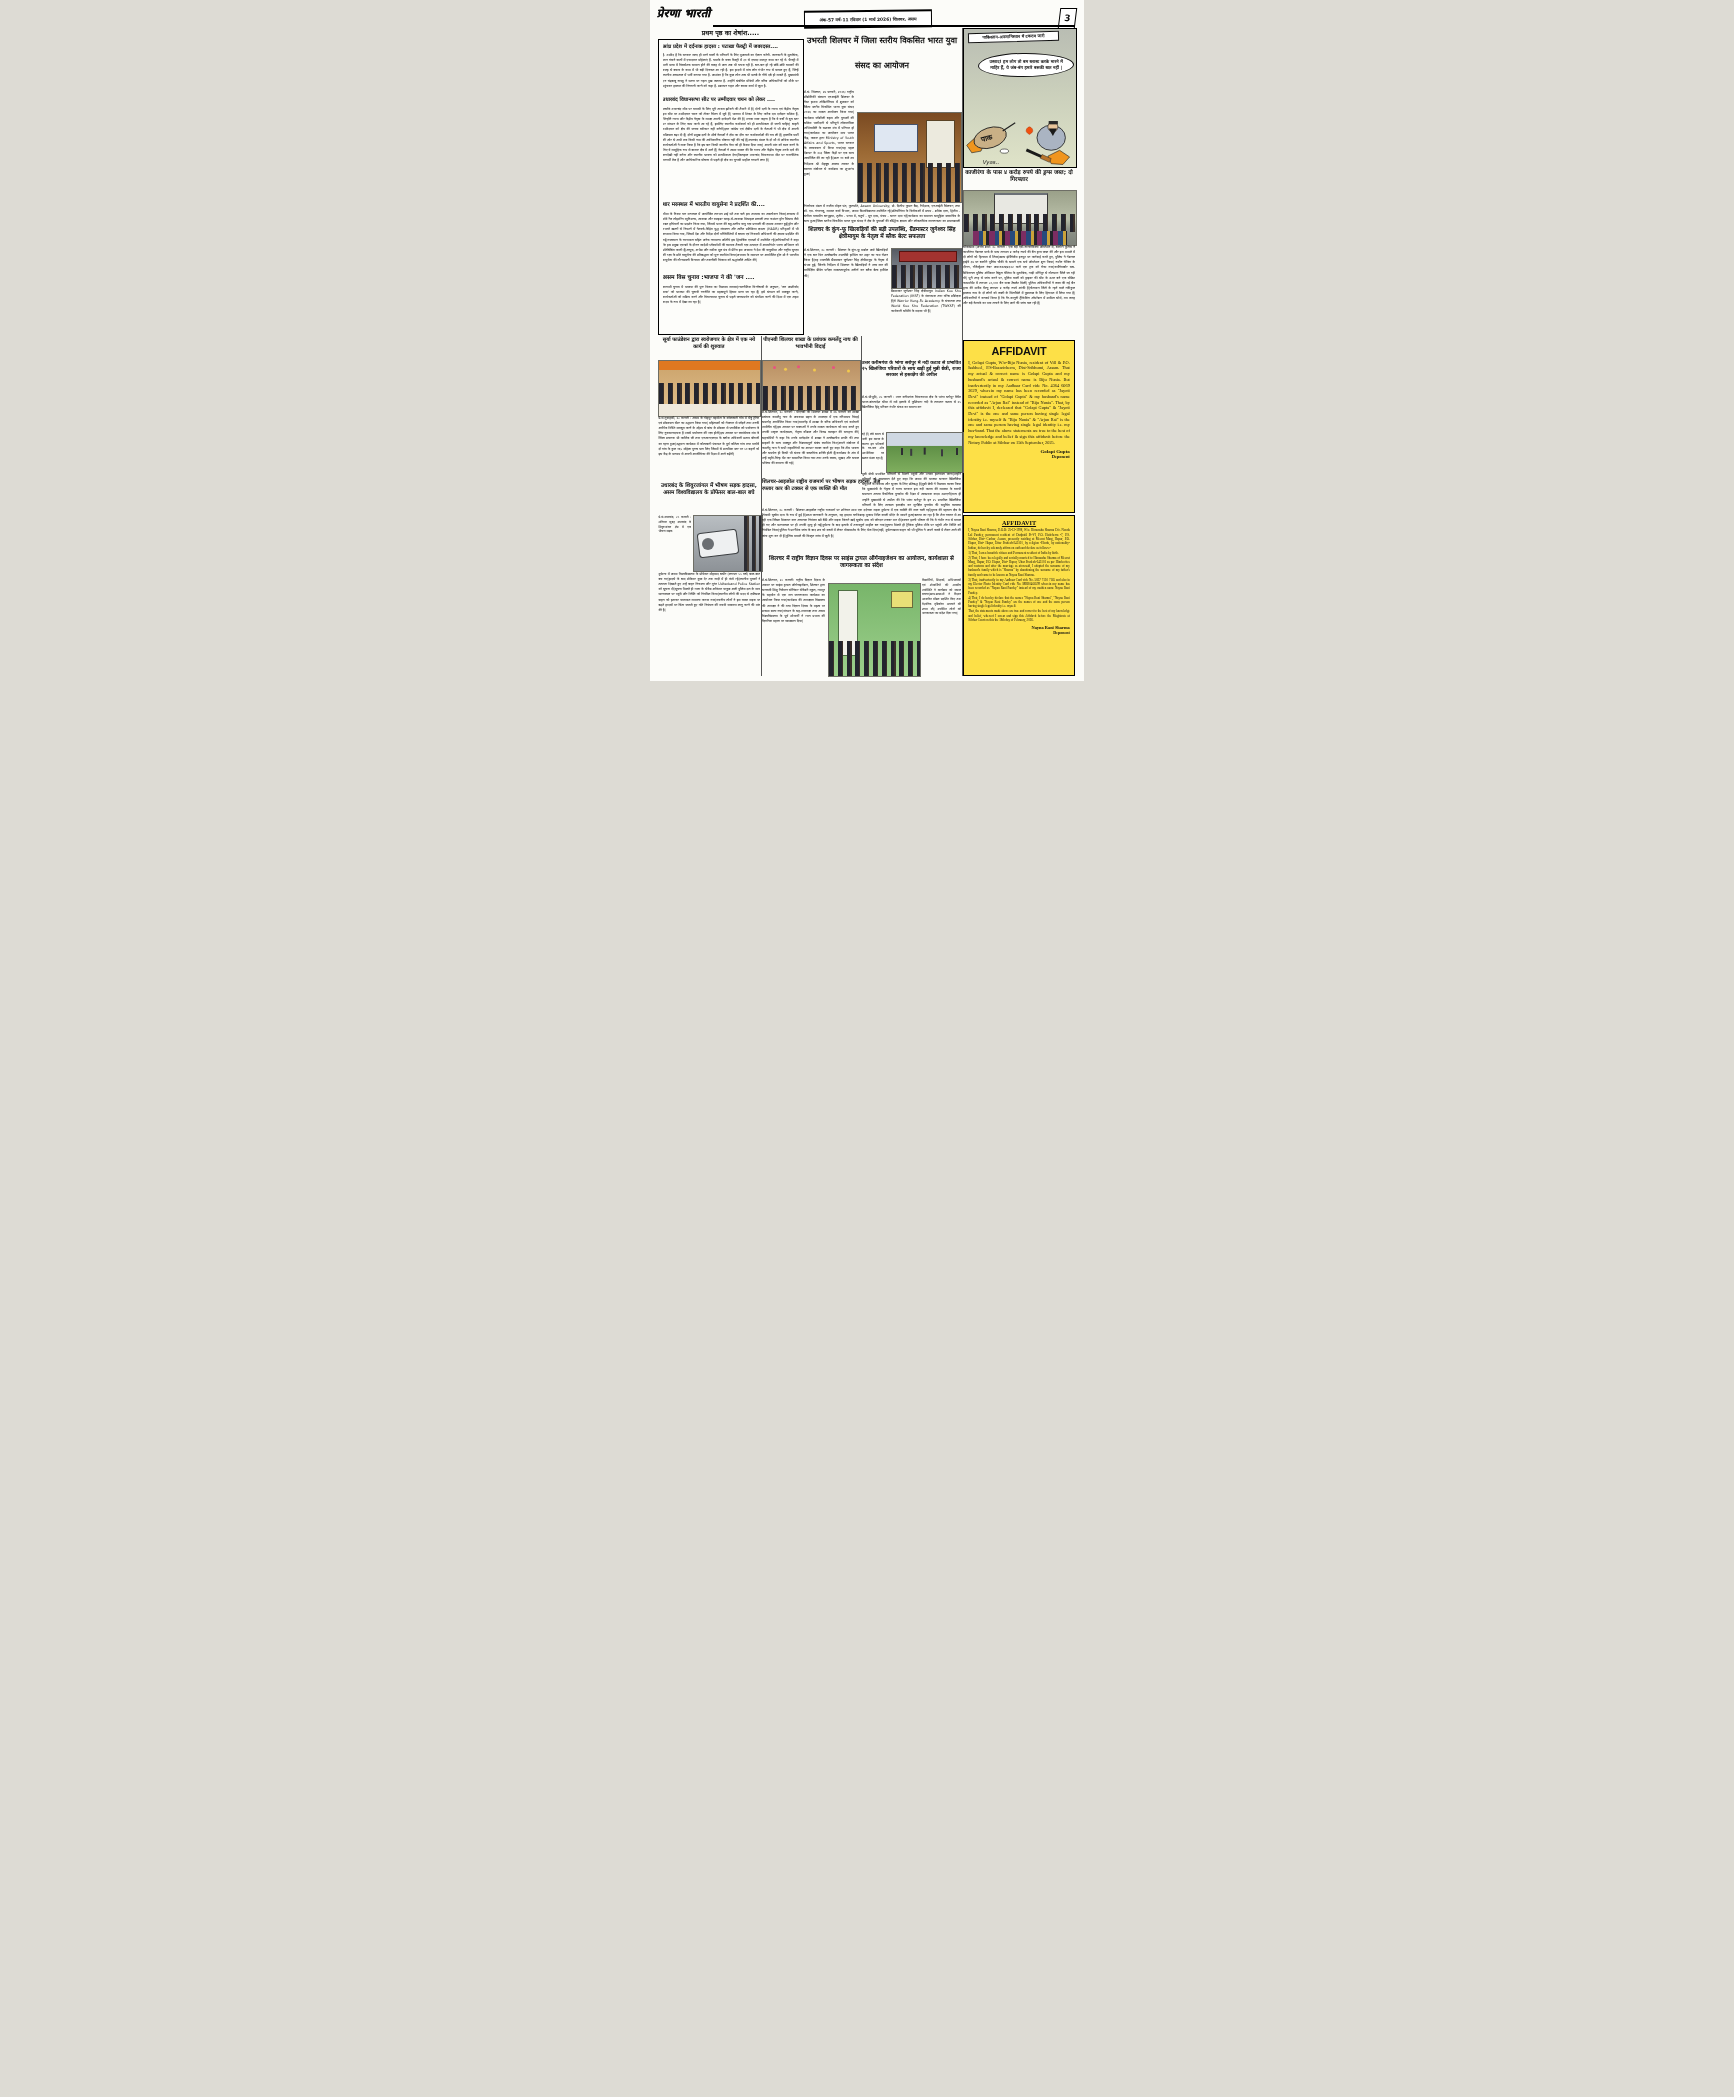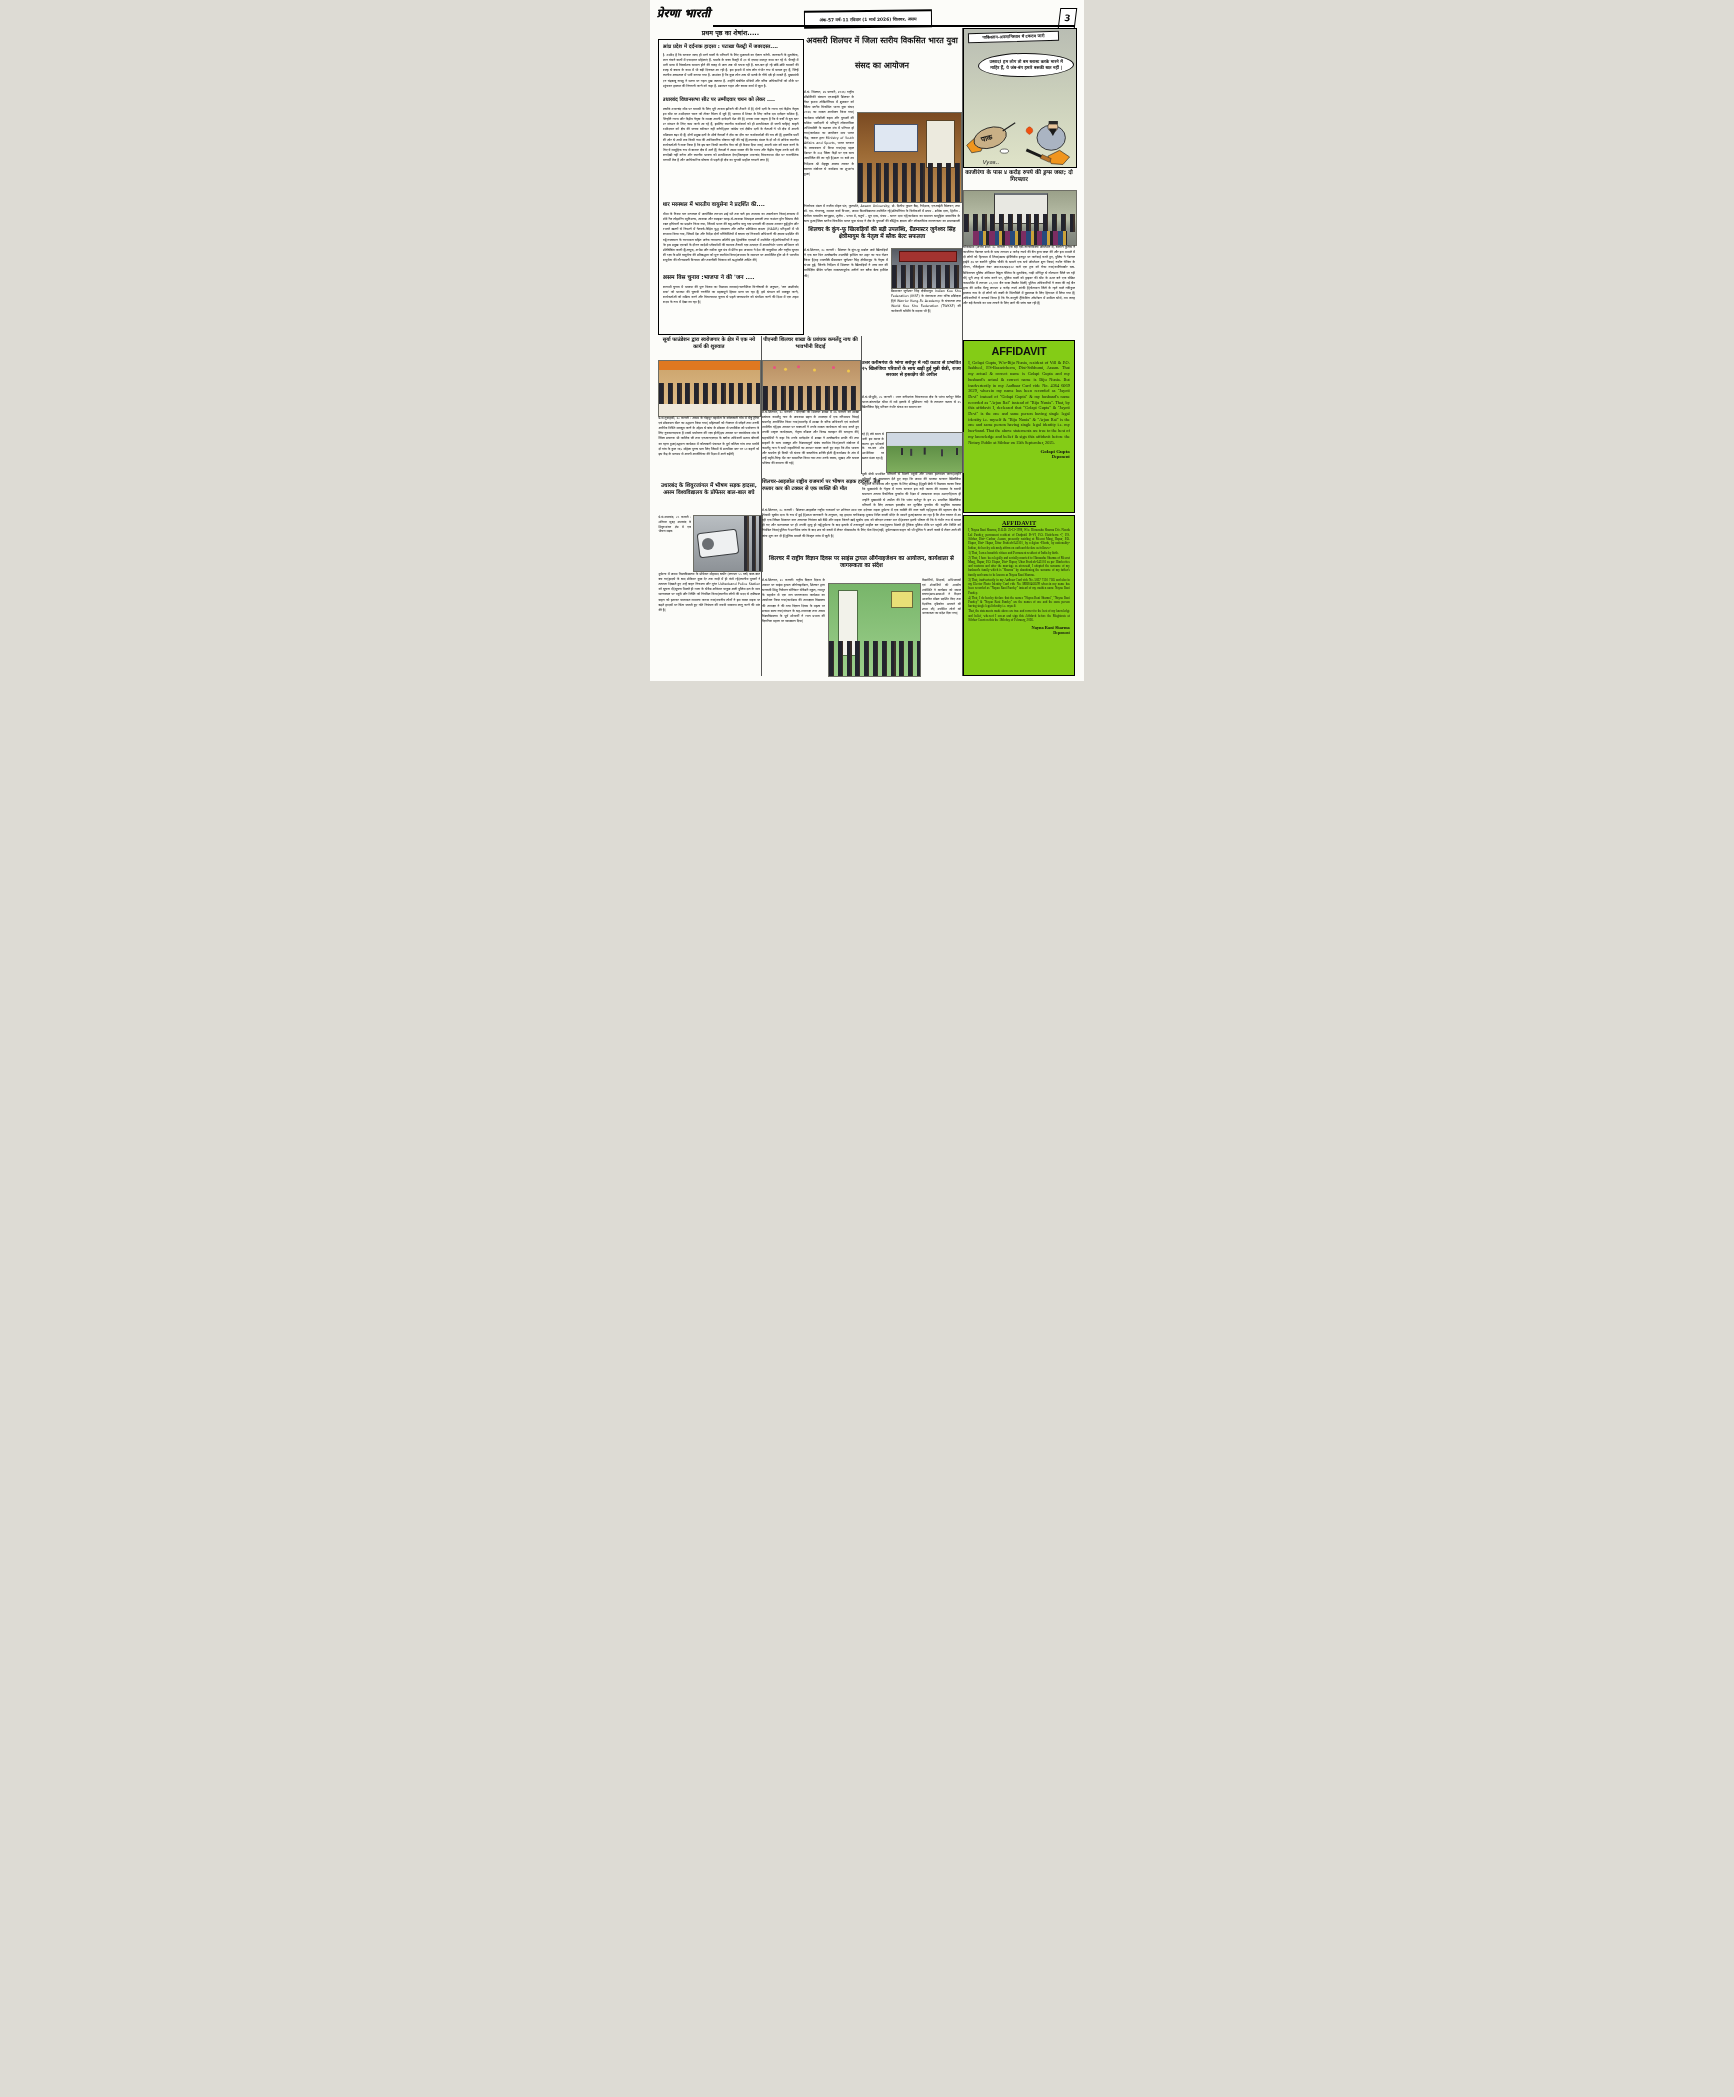--- a/index.html
+++ b/index.html
@@ -55,21 +55,21 @@
   
   .cartoon{left:313px;top:28px;width:112px;height:138px;border:1px solid #000;
      background:linear-gradient(180deg,#b9bdb3 0%,#cacfbb 45%,#dfe3c8 100%);overflow:hidden;}
   .car-cap{position:absolute;left:4.2px;top:2.5px;width:84px;background:#fff;border:0.8px solid #111;
      transform:rotate(-1.6deg);padding:1.3px 2.5px;font-size:4.2px;font-weight:800;text-align:center;line-height:1.3;}
   .car-bub{position:absolute;left:14.3px;top:23.5px;width:82px;background:#fff;border:1px solid #111;
      border-radius:48% 52% 55% 45% / 55% 48% 52% 45%;padding:5px 5.9px;font-size:4.4px;font-weight:800;
      text-align:center;line-height:1.45;}
   .car-art{position:absolute;left:0;bottom:0;}
   
-  .aff{border:1px solid #000;background:#84cc16;padding:3.4px 4.2px;box-sizing:border-box;
+  .aff{border:1px solid #000;background:#fde047;padding:3.4px 4.2px;box-sizing:border-box;
      font-family:"Liberation Serif","DejaVu Serif",serif;}
   .aff1-title{font-family:"Liberation Sans",sans-serif;font-weight:800;font-size:11px;text-align:center;letter-spacing:-0.2px;margin:0.8px 0 2.5px;}
   .aff1-body{font-size:4.3px;line-height:1.33;text-align:justify;}
   .aff-sig{text-align:right;font-weight:700;font-size:5px;margin-top:3.4px;}
   .aff-role{text-align:right;font-weight:700;font-size:4.4px;}
   .aff2-title{font-weight:700;font-size:6.3px;text-align:center;text-decoration:underline;margin:0 0 2.1px;}
   .aff2-body{font-size:3.1px;line-height:1.38;text-align:justify;}
   .aff2-body p{margin:0 0 0.8px;}
 </style>
 </head>
@@ -86,21 +86,21 @@
   <div class="abs left-box"></div>
   <div class="abs head head1l" style="left:12.6px;top:43px;width:136px;height:8px;font-size:5.2px;text-align:left;">आंध्र प्रदेश में दर्दनाक हादसा : पटाखा फैक्ट्री में जबरदस्त....</div>
   <div class="abs body-txt" style="left:12.6px;top:53px;width:136px;height:41px;">है. उम्मीद है कि सरकार जल्द ही मरने वालों के परिवारों के लिए मुआवजे का ऐलान करेगी. जानकारी के मुताबिक, जान गंवाने वालों में ज़्यादातर महिलाएं हैं. धमाके के वक्त फैक्ट्री में ३० से ज़्यादा मजदूर काम कर रहे थे. फैक्ट्री में भारी मात्रा में विस्फोटक सामान होने की वजह से आग अब भी धधक रही है. बार-बार हो रहे छोटे-छोटे धमाकों की वजह से बचाव के काम में भी बड़ी दिक्कत आ रही है. इस हादसे में पांच लोग गंभीर रूप से घायल हुए हैं, जिन्हें स्थानीय अस्पताल में भर्ती कराया गया है. आशंका है कि कुछ लोग अब भी मलबे के नीचे दबे हो सकते हैं. मुख्यमंत्री एन चंद्रबाबू नायडू ने घटना पर गहरा दुख जताया है. उन्होंने संबंधित मंत्रियों और वरिष्ठ अधिकारियों को मौके पर पहुंचकर हालात की निगरानी करने को कहा है. प्रशासन राहत और बचाव कार्य में जुटा है.</div>
   <div class="abs head head1l" style="left:12.6px;top:96px;width:136px;height:8px;font-size:5.2px;text-align:left;">उधारबंद विधानसभा सीट पर उम्मीदवार चयन को लेकर ....</div>
   <div class="abs body-txt" style="left:12.6px;top:107px;width:136px;height:92px;">जबकि उधारबंद सीट पर वापसी के लिए पूरी ताकत झोंकने की तैयारी में है| दोनों दलों के राज्य एवं केंद्रीय नेतृत्व इस सीट पर उम्मीदवार चयन को लेकर चिंतन में जुटे हैं| भाजपा में टिकट के लिए करीब दस दावेदार सक्रिय हैं, जिन्होंने राज्य और केंद्रीय नेतृत्व के समक्ष अपनी दावेदारी पेश की है| उनका स्पष्ट कहना है कि वे वर्षों से बूथ स्तर पर संगठन के लिए काम करते आ रहे हैं, इसलिए स्थानीय कार्यकर्ता को ही प्राथमिकता दी जानी चाहिए| बाहरी उम्मीदवार को क्षेत्र की जनता स्वीकार नहीं करेगी|इधर कांग्रेस एवं क्षेत्रीय दलों के नेताओं ने भी क्षेत्र में अपनी सक्रियता बढ़ा दी है| दोनों प्रमुख दलों के शीर्ष नेताओं ने क्षेत्र का दौरा कर कार्यकर्ताओं की राय ली है| हालांकि पार्टी की ओर से अभी तक किसी नाम की आधिकारिक घोषणा नहीं की गई है|उधारबंद मंडल के दो सौ से अधिक स्थानीय कार्यकर्ताओं ने स्पष्ट किया है कि इस बार किसी स्थानीय नेता को ही टिकट दिया जाए| अपनी मांग को स्पष्ट करने के लिए वे सामूहिक रूप से बाजार क्षेत्र में उतरे हैं| नेताओं ने आशा व्यक्त की कि राज्य और केंद्रीय नेतृत्व उनके दावे की अनदेखी नहीं करेगा और स्थानीय भावना को प्राथमिकता देगा|फिलहाल उधारबंद विधानसभा सीट पर राजनीतिक सरगर्मी तेज है और आधिकारिक घोषणा से पहले ही क्षेत्र का चुनावी माहौल गरमाने लगा है|</div>
   <div class="abs head head1l" style="left:12.6px;top:201px;width:136px;height:8.4px;font-size:5.5px;text-align:left;">थार मरुस्थल में भारतीय वायुसेना ने प्रदर्शित की....</div>
   <div class="abs body-txt" style="left:12.6px;top:212px;width:136px;height:59px;">सीमा के निकट थार मरुस्थल में आयोजित लगभग ढाई घंटे तक चले इस अभ्यास का अवलोकन किया|अभ्यास में शॉर्ट रेंज लोइटरिंग म्युनिशन्स, आकाश और स्पाइडर सतह-से-आकाश मिसाइल प्रणाली तथा काउंटर ड्रोन सिस्टम जैसे उन्नत हथियारों का प्रदर्शन किया गया, जिससे भारत की बहु-स्तरीय वायु रक्षा प्रणाली की क्षमता उजागर हुई|ड्रोन और उभरते खतरों से निपटने में नेटवर्क-केंद्रित युद्ध संचालन और त्वरित प्रतिक्रिया क्षमता (HADR) परिदृश्यों में भी अभ्यास किया गया, जिसमें देश और विदेश दोनों परिस्थितियों में बचाव एवं निकासी अभियानों की क्षमता प्रदर्शित की गई|राजस्थान के राज्यपाल सहित अनेक गणमान्य अतिथि इस द्विवार्षिक एयरशो में उपस्थित रहे|अधिकारियों ने कहा कि इस प्रमुख एयरशो के दौरान स्वदेशी प्लेटफॉर्मों की व्यापक तैनाती रक्षा उत्पादन में आत्मनिर्भर भारत अभियान को प्रतिबिंबित करती है|अचूक, अभेद्य और सटीक मूल मंत्र से प्रेरित इस अभ्यास ने देश की वायुसीमा और राष्ट्रीय सुरक्षा की रक्षा के प्रति वायुसेना की प्रतिबद्धता को पुनः स्थापित किया|अभ्यास के समापन पर आयोजित ड्रोन शो ने भारतीय वायुसेना की गौरवशाली विरासत और तकनीकी विकास को श्रद्धांजलि अर्पित की|</div>
   <div class="abs head head1l" style="left:12.6px;top:274px;width:136px;height:8.8px;font-size:5.9px;text-align:left;">असम विस चुनाव :भाजपा ने की 'जन ....</div>
   <div class="abs body-txt" style="left:12.6px;top:285px;width:136px;height:44px;">आगामी चुनाव में भाजपा की पुनः विजय का विश्वास जताया|राजनीतिक विश्लेषकों के अनुसार, 'जन आशीर्वाद यात्रा' को भाजपा की चुनावी रणनीति का महत्वपूर्ण हिस्सा माना जा रहा है| इसे संगठन को मजबूत करने, कार्यकर्ताओं को सक्रिय करने और विधानसभा चुनाव से पहले जनसमर्थन को संगठित करने की दिशा में एक अहम कदम के रूप में देखा जा रहा है|</div>
 
-  <div class="abs head" style="left:154px;top:29px;width:156px;height:55px;font-size:8px;line-height:3.1;">अवसरी शिलचर में जिला स्तरीय विकसित भारत युवा संसद का आयोजन</div>
+  <div class="abs head" style="left:154px;top:29px;width:156px;height:55px;font-size:8px;line-height:3.1;">उभरती शिलचर में जिला स्तरीय विकसित भारत युवा संसद का आयोजन</div>
   <div class="abs body-txt" style="left:154px;top:90px;width:50px;height:112px;">प्रे.सं. सिलचर, २७ फरवरी, २०२६: राष्ट्रीय प्रौद्योगिकी संस्थान एनआईटी शिलचर के गेस्ट हाउस ऑडिटोरियम में शुक्रवार को जिला स्तरीय विकसित भारत युवा संसद २०२६ का सफल आयोजन किया गया|कार्यक्रम जोशीली बहस और युवाओं की सक्रिय भागीदारी से परिपूर्ण लोकतांत्रिक अभिव्यक्ति के सशक्त मंच में परिणत हो गया|कार्यक्रम का आयोजन माय भारत केंद्र, कछार द्वारा Ministry of Youth Affairs and Sports, भारत सरकार के तत्वावधान में किया गया|यह पहल देशभर के २५६ जिला केंद्रों पर एक साथ आयोजित की जा रही है|प्रातः १० बजे उप निदेशक श्री मेहबूब आलम लस्कर के स्वागत संबोधन से कार्यक्रम का शुभारंभ हुआ|</div>
   <div class="abs photo ph-nit" style="left:207px;top:112px;width:103px;height:89px;">
     <div class="ph-child banner"></div>
       <div class="ph-child screen"></div>
       <div class="ph-child people"></div>
   </div>
   <div class="abs body-txt" style="left:154px;top:204px;width:156px;height:19.3px;">निर्णायक मंडल में राजीव मोहन पंत, कुलपति, Assam University; प्रो. दिलीप कुमार बैद्य, निदेशक, एनआईटी सिलचर; तथा डॉ. एम. गंगाराजू, समाज कार्य विभाग, असम विश्वविद्यालय उपस्थित रहे|प्रतियोगिता के विजेताओं में प्रथम - शमिष्ठ दत्ता, द्वितीय - संगीता यासमीन बरभुइया, तृतीय - परमा डे, चतुर्थ - मून दास, पंचम - सागर दास रहे|कार्यक्रम का समापन सामूहिक छायाचित्र के साथ हुआ|जिला स्तरीय विकसित भारत युवा संसद ने क्षेत्र के युवाओं की बौद्धिक क्षमता और लोकतांत्रिक जागरूकता का प्रभावशाली प्रदर्शन किया|</div>
 
   <div class="abs head" style="left:154px;top:226px;width:156px;height:20px;font-size:5.7px;">शिलचर के कुंग-फू खिलाड़ियों की बड़ी उपलब्धि, ग्रैंडमास्टर जुगेश्वर सिंह क्षेत्रीमायुम के नेतृत्व में ब्लैक बेल्ट सफलता</div>
   <div class="abs body-txt" style="left:154px;top:248px;width:84px;height:85px;">प्रे.सं.शिलचर, २८ फरवरी : शिलचर के कुंग-फू मार्शल आर्ट खिलाड़ियों ने एक बार फिर उल्लेखनीय उपलब्धि हासिल कर शहर का नाम रोशन किया है|यह उपलब्धि ग्रैंडमास्टर जुगेश्वर सिंह क्षेत्रीमायुम के नेतृत्व में संभव हुई, जिनके निर्देशन में शिलचर के खिलाड़ियों ने उच्च स्तर की पर्यवेक्षित ग्रेडिंग परीक्षा सफलतापूर्वक उत्तीर्ण कर ब्लैक बेल्ट हासिल की|</div>

